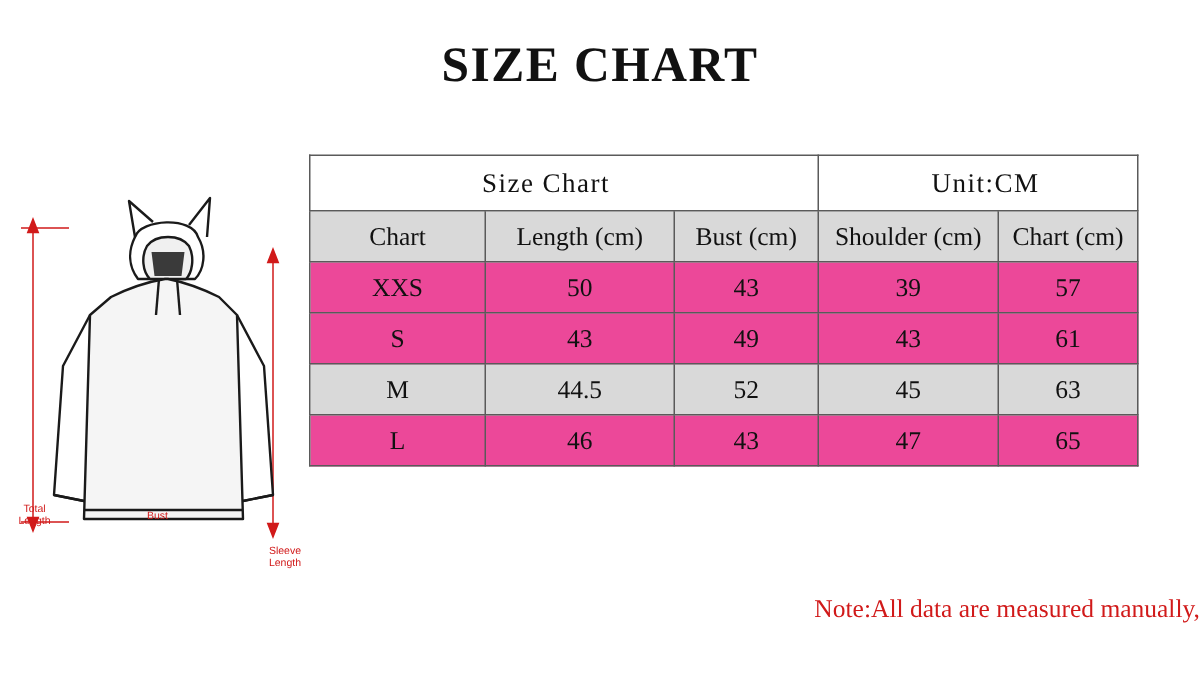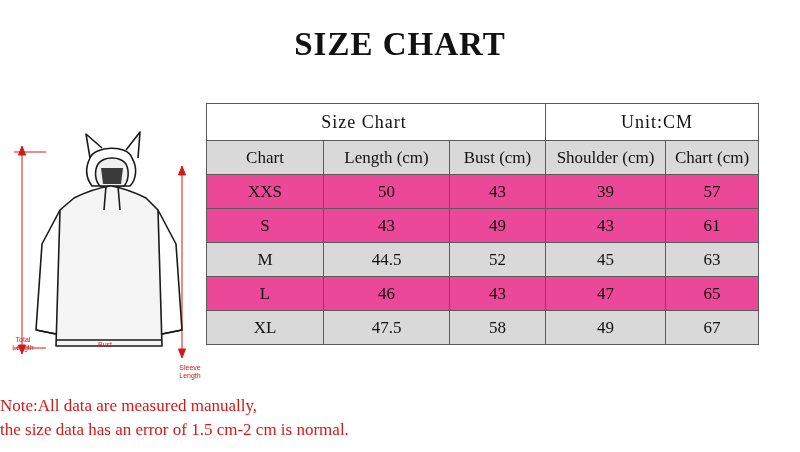--- a/index.html
+++ b/index.html
@@ -108,21 +108,21 @@
     text-align: left;
     padding-left: 10px !important;
   }
 
   
   #note {
     position: absolute;
     left: 0;
     top: 394px;
     width: 800px;
-    text-align: left;
+    text-align: right;
     color: #d11a1a;
     font-family: "Liberation Serif", serif;
     font-size: 17px;
     line-height: 24px;
   }
   #note .note-line {
     display: block;
   }
 </style>
 </head>
@@ -222,26 +222,18 @@
       <td>45</td>
       <td>63</td>
     </tr>
     <tr class="row-odd">
       <td>L</td>
       <td>46</td>
       <td>43</td>
       <td>47</td>
       <td>65</td>
     </tr>
-    <tr class="row-even">
-      <td>XL</td>
-      <td>47.5</td>
-      <td>58</td>
-      <td>49</td>
-      <td>67</td>
-    </tr>
   </tbody>
 </table>
 
 <div id="note">
   <span class="note-line">Note:All data are measured manually,</span>
-  <span class="note-line">the size data has an error of 1.5 cm-2 cm is normal.</span>
 </div>
 
 </body></html>

